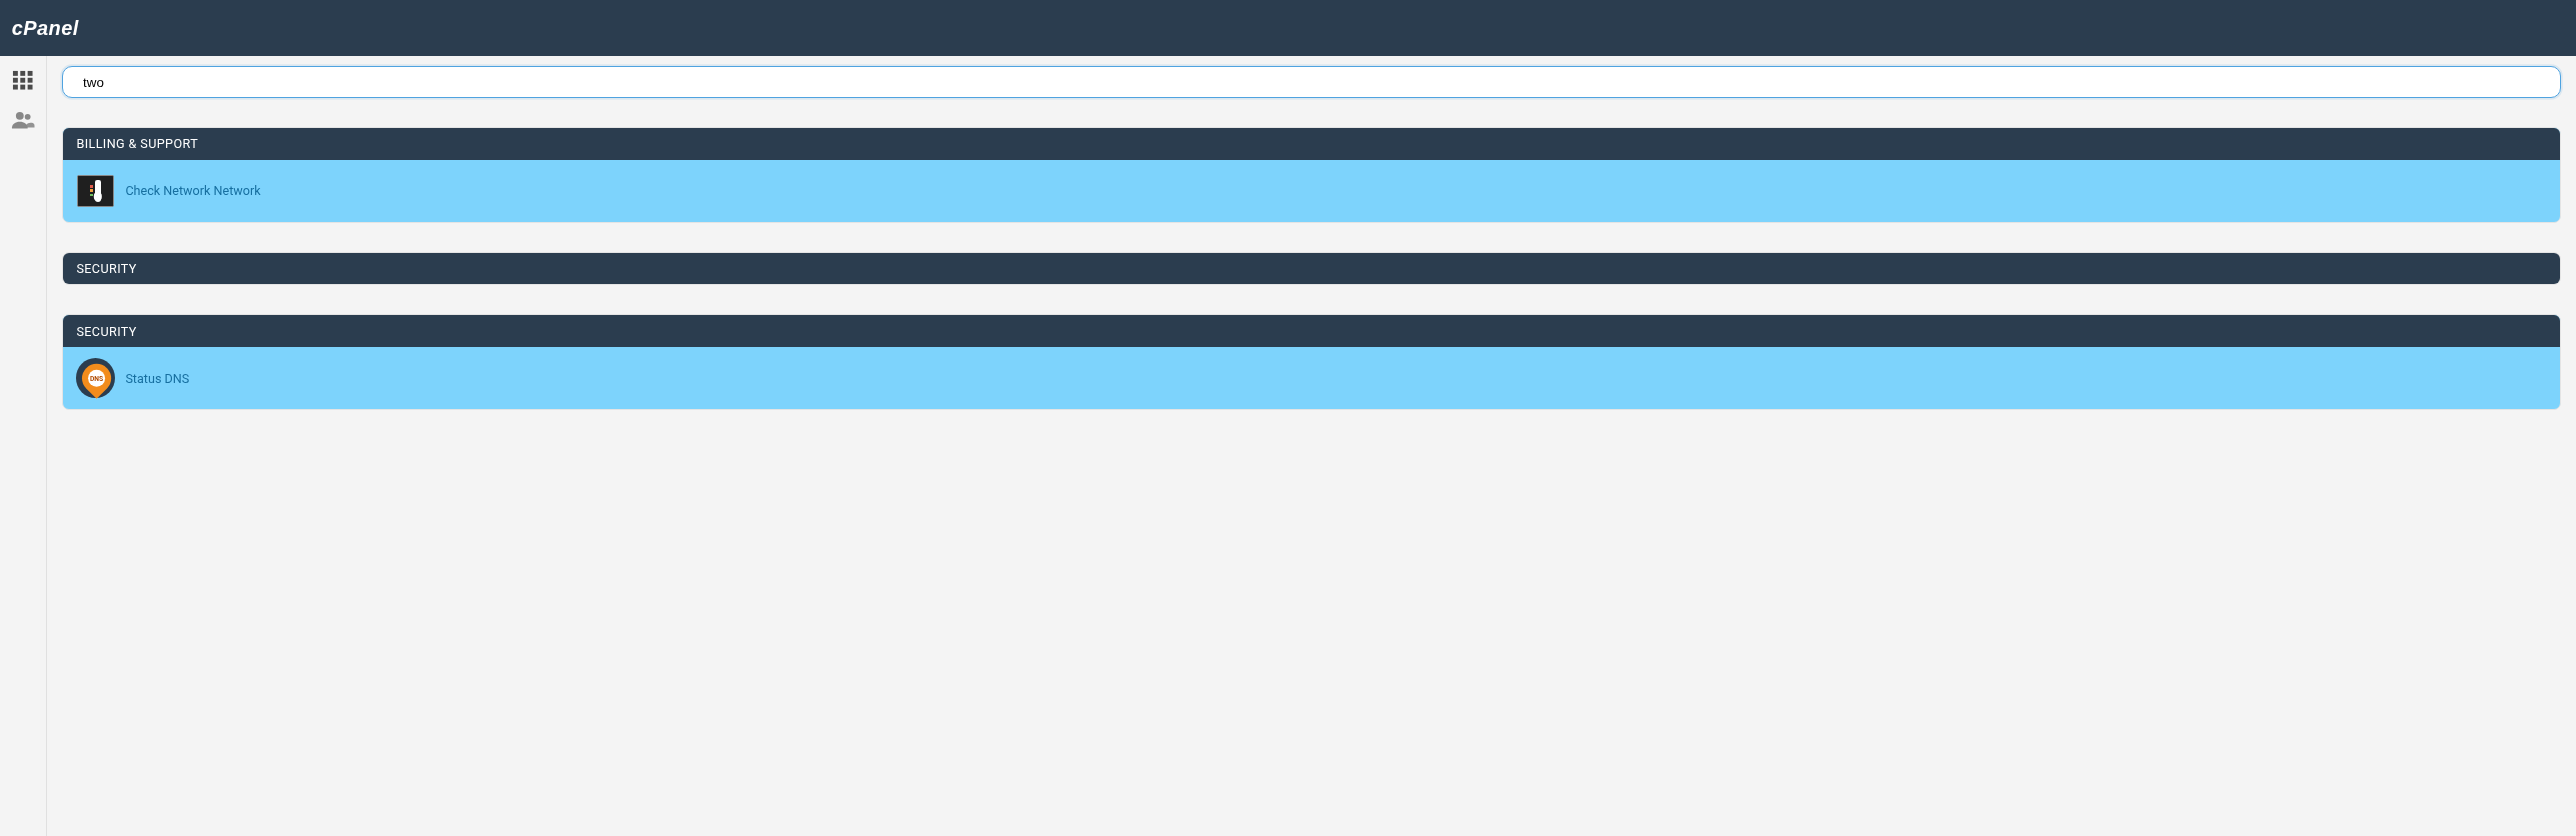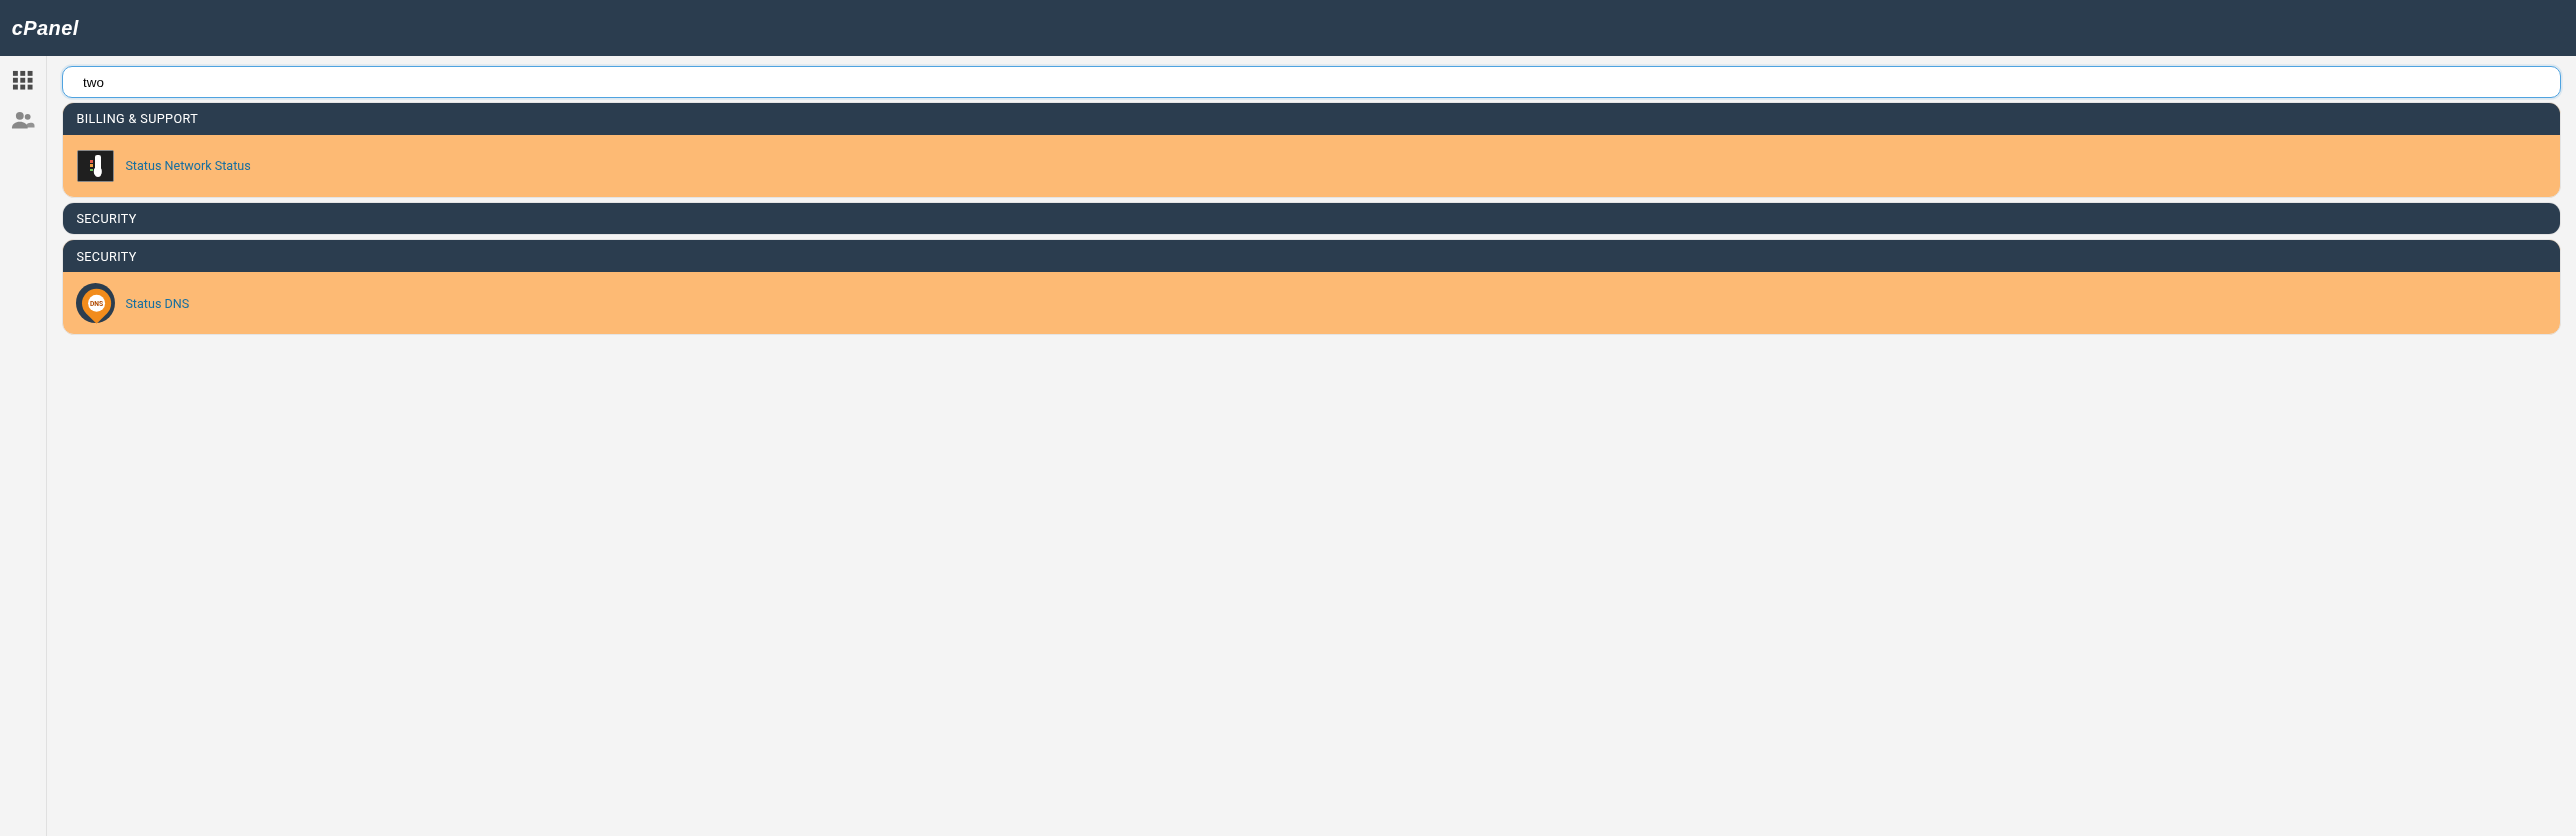--- a/index.html
+++ b/index.html
@@ -58,24 +58,24 @@
       border-radius: 10px;
       background: #fff;
       height: 32px;
       padding: 0 20px;
       font-size: 13.4px;
       outline: none;
       box-shadow: 0 0 0 1.7px rgba(79,163,224,0.15);
     }
 
     .group {
-      margin-top: 4px;
+      margin-top: 29px;
       border: 0.8px solid #e4e4e4;
-      border-radius: 12px;
-      background: #fdba74;
+      border-radius: 7px;
+      background: #7dd3fc;
       overflow: hidden;
     }
 
     .group-header {
       background: #2b3d4f;
       color: #fff;
       padding: 8.4px 13.4px;
       font-size: 12.6px;
       letter-spacing: 0.4px;
       font-weight: 400;
@@ -197,21 +197,21 @@
           <div class="tool-icon">
             <div class="net-box">
               <div class="net-col">
                   <div class="dot-r"></div>
                   <div class="dot-o"></div>
                   <div class="dot-g"></div>
                 </div>
               <div class="therm"></div>
             </div>
           </div>
-          <span class="tool-label">Status Network Status</span>
+          <span class="tool-label">Check Network Network</span>
         </div>
       </div>
     </div>
 
     
     <div class="group">
       <div class="group-header">SECURITY</div>
     </div>
 
     

